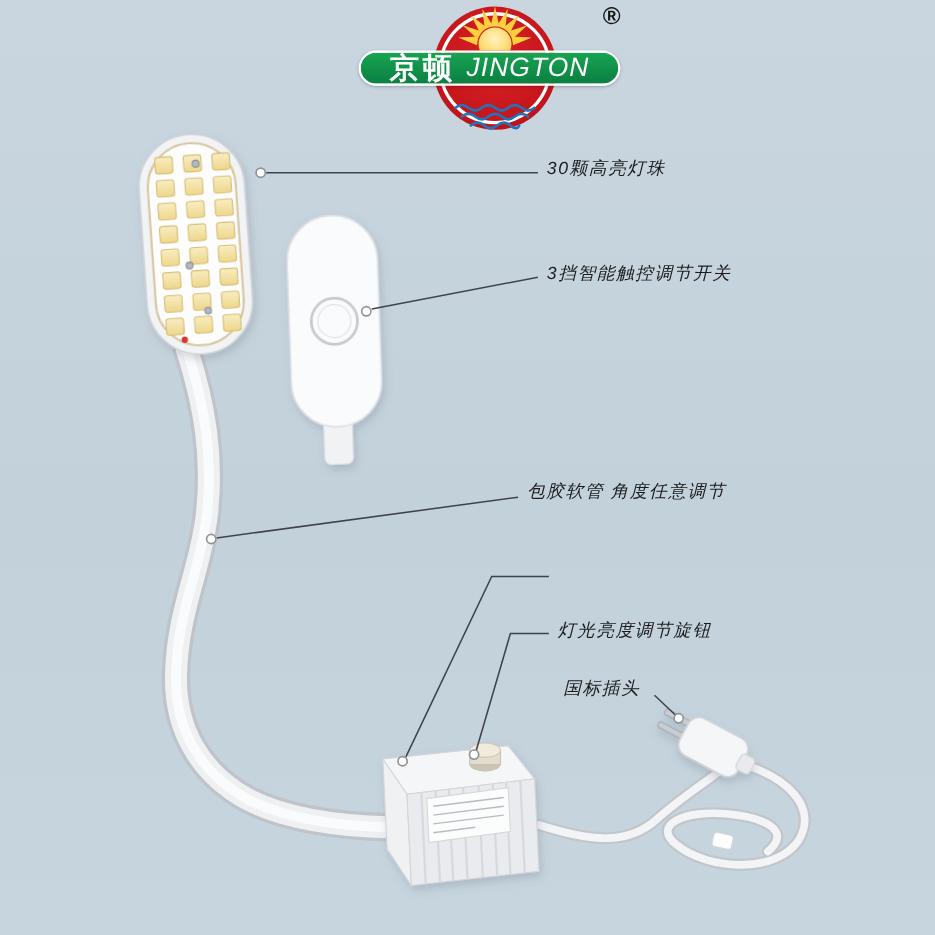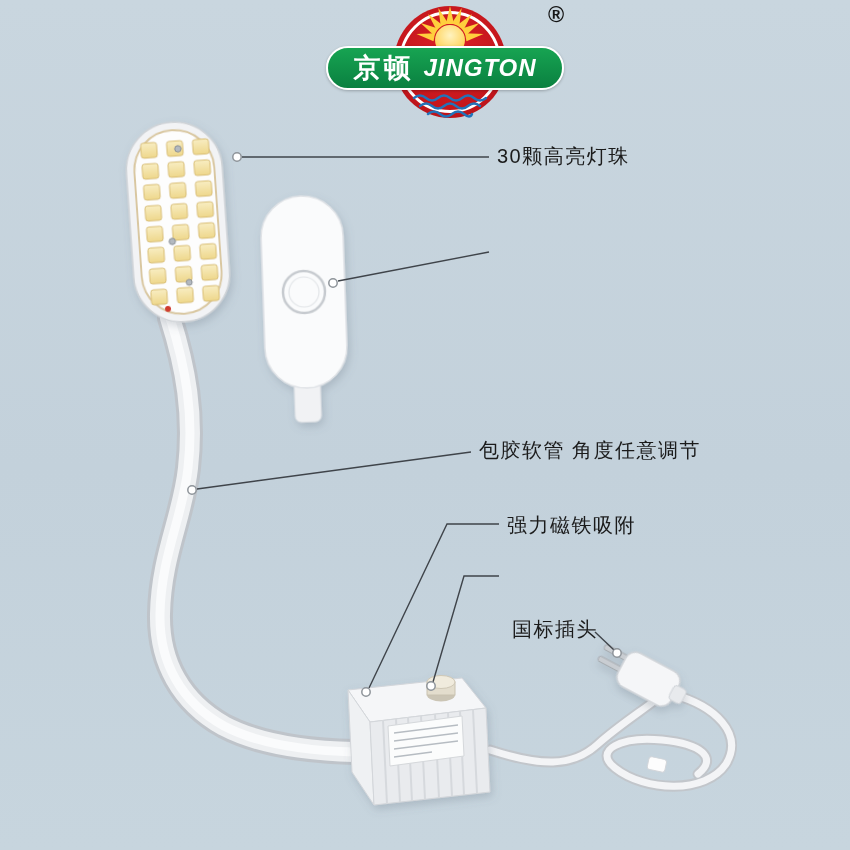--- a/index.html
+++ b/index.html
@@ -8,49 +8,50 @@
     font-family:"Liberation Sans", sans-serif;
   }
   .stage{
     position:absolute;inset:0;
     background:linear-gradient(180deg,#c9d6df 0%,#c3d1db 55%,#c7d5de 100%);
   }
   .art{position:absolute;left:0;top:0}
 
   
   .callout-label{
-    position:absolute;font-size:20px;color:#1b1b1b;letter-spacing:1.5px;
+    position:absolute;font-size:16px;color:#1b1b1b;letter-spacing:1.5px;
     white-space:nowrap;
+    font-style:italic;
   }
   .c0{left:497px;top:143px}
   .c1{left:497px;top:239px}
   .c2{left:479px;top:437px}
   .c3{left:507px;top:512px}
   .c4{left:507px;top:563px}
   .c5{left:512px;top:616px}
 
   
   .logo{position:absolute;left:320px;top:0;width:250px;height:124px}
   .logo-disc{
     position:absolute;left:74px;top:6px;width:112px;height:112px;border-radius:50%;
     background:radial-gradient(circle at 50% 42%,#dc2127 0%,#c4161c 65%,#a50f14 100%);
   }
   .logo-disc::after{
     content:"";position:absolute;inset:5px;border-radius:50%;border:3px solid #ffffff;
   }
   .logo-sun{position:absolute;left:70px;top:0}
   .logo-banner{
-    position:absolute;left:6px;top:46px;width:238px;height:44px;border-radius:22px;
+    position:absolute;left:6px;top:46px;width:238px;height:32px;border-radius:22px;
     background:linear-gradient(180deg,#17a452 0%,#0a8040 100%);
     border:2px solid #ffffff;box-sizing:border-box;
     display:flex;align-items:center;justify-content:center;gap:10px;
     box-shadow:0 1px 3px rgba(0,0,0,.25);
   }
   .brand-cn{color:#ffffff;font-size:27px;font-weight:bold;letter-spacing:3px}
-  .brand-en{color:#ffffff;font-size:24px;font-weight:bold;font-style:italic;letter-spacing:1px}
+  .brand-en{color:#ffffff;font-size:24px;font-weight:normal;font-style:italic;letter-spacing:1px}
   .logo-waves{position:absolute;left:92px;top:93px}
   .reg-mark{position:absolute;left:228px;top:2px;font-size:22px;font-weight:bold;color:#151515}
 </style>
 </head>
 <body>
 
 <div class="stage">
 
   <svg class="art" width="850" height="850" viewBox="0 0 850 850">
     <defs>
@@ -200,17 +201,18 @@
       <g fill="none" stroke="#2273b9" stroke-width="2.4" stroke-linecap="round">
         <path d="M2 5 Q 8 0 14 5 T 26 5 T 38 5 T 50 5 T 62 5 T 74 5"></path>
         <path d="M8 13 Q 14 8 20 13 T 32 13 T 44 13 T 56 13 T 68 13"></path>
         <path d="M16 21 Q 22 16 28 21 T 40 21 T 52 21 T 60 21"></path>
       </g>
     </svg>
     <span class="reg-mark">®</span>
   </div>
 
   <div class="callout-label c0">30颗高亮灯珠</div>
+  <div class="callout-label c1">3挡智能触控调节开关</div>
   <div class="callout-label c2">包胶软管 角度任意调节</div>
-  <div class="callout-label c3">强力磁铁吸附</div>
+  <div class="callout-label c4">灯光亮度调节旋钮</div>
   <div class="callout-label c5">国标插头</div>
 
 </div>
 
 </body></html>

